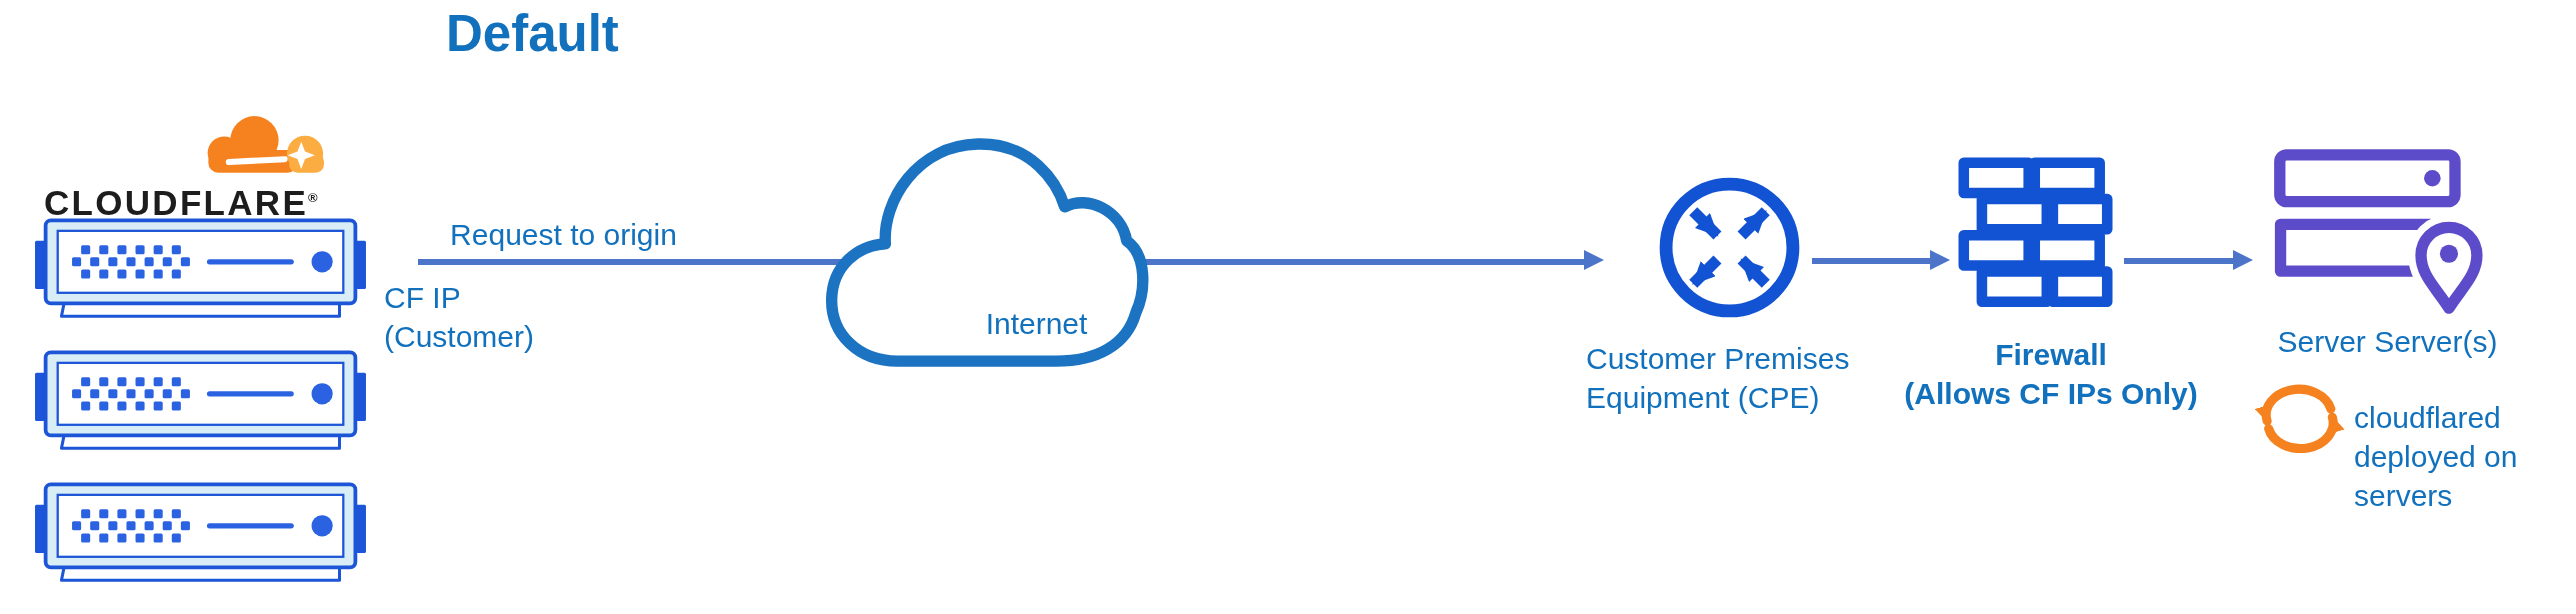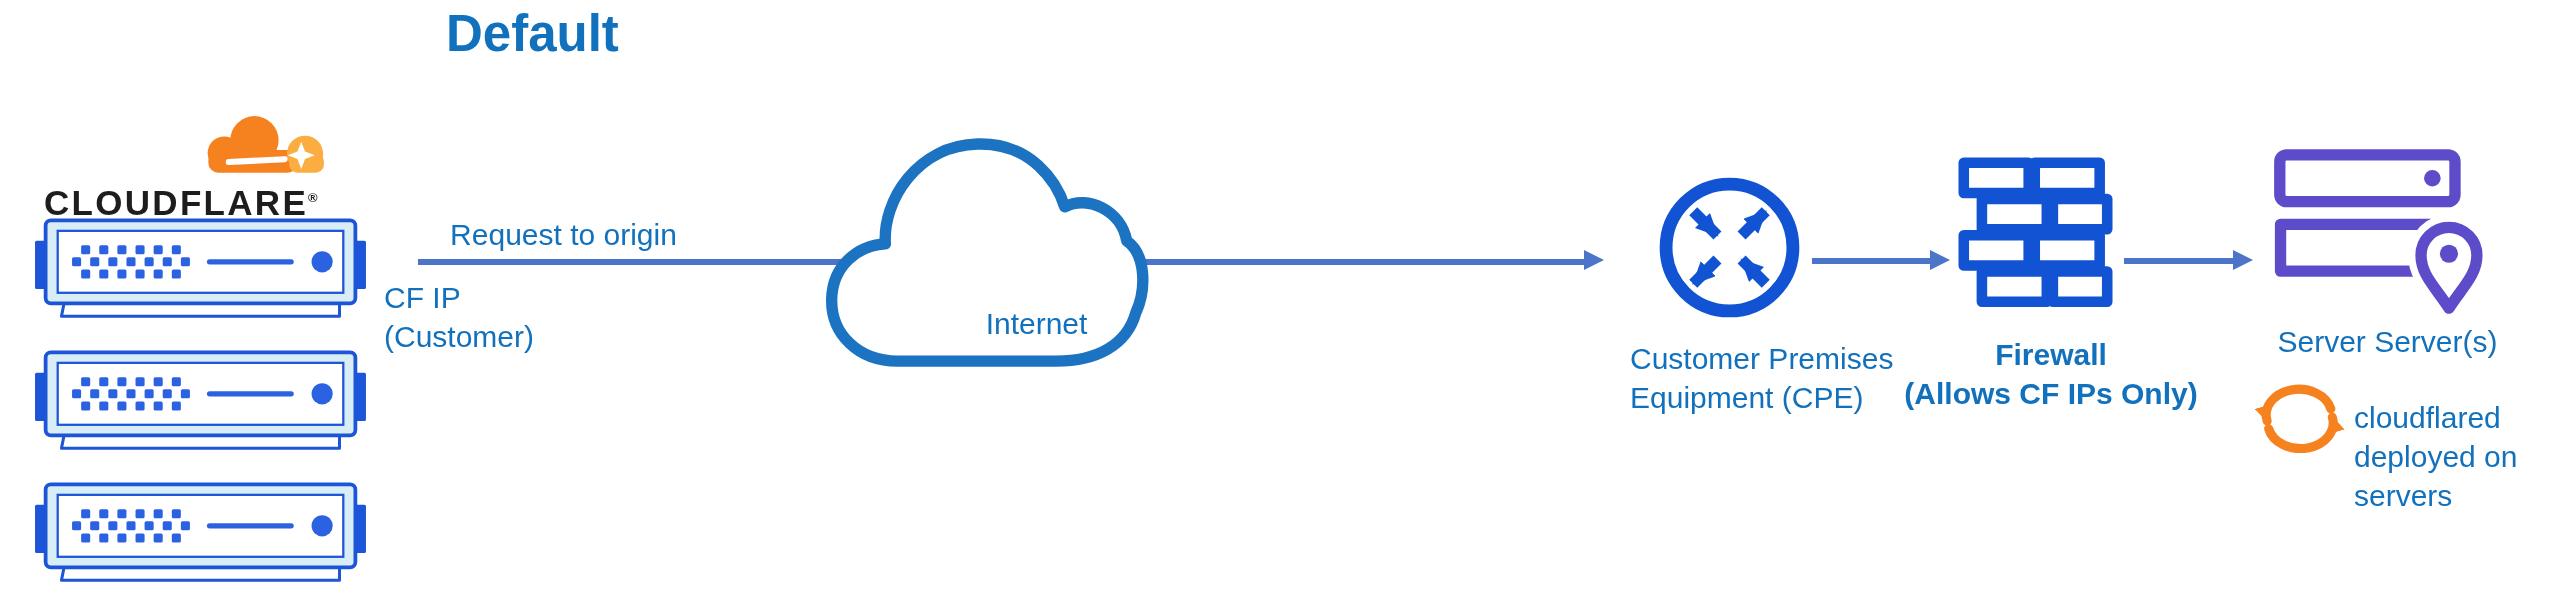--- a/index.html
+++ b/index.html
@@ -116,21 +116,21 @@
     </marker>
   </defs>
   <circle cx="100" cy="100" r="84" fill="#ffffff" stroke="#1253d4" stroke-width="17"></circle>
   <g stroke="#1253d4" stroke-width="15">
     <line x1="52" y1="52" x2="84" y2="84" marker-end="url(#cpeAh)"></line>
     <line x1="116" y1="84" x2="148" y2="52" marker-end="url(#cpeAh)"></line>
     <line x1="84" y1="116" x2="52" y2="148" marker-end="url(#cpeAh)"></line>
     <line x1="148" y1="148" x2="116" y2="116" marker-end="url(#cpeAh)"></line>
   </g>
 </svg>
-<div class="abs label z3" style="left:1630px;top:339px;">Customer Premises
+<div class="abs label z3" style="left:1586px;top:339px;">Customer Premises
 Equipment (CPE)</div>
 
 <div class="abs arrow-line" style="left:1812px;top:258px;width:118px;"></div>
 <div class="abs arrow-head" style="left:1930px;top:250px;"></div>
 
 <svg class="abs z2" style="left:1956px;top:156px;" width="159" height="151" viewBox="0 0 210 200">
   <g fill="#ffffff" stroke="#1253d4" stroke-width="14" stroke-linejoin="round">
     <rect x="10" y="9" width="86" height="40"></rect>
     <rect x="104" y="9" width="86" height="40"></rect>
     <rect x="34" y="57" width="86" height="40"></rect>

